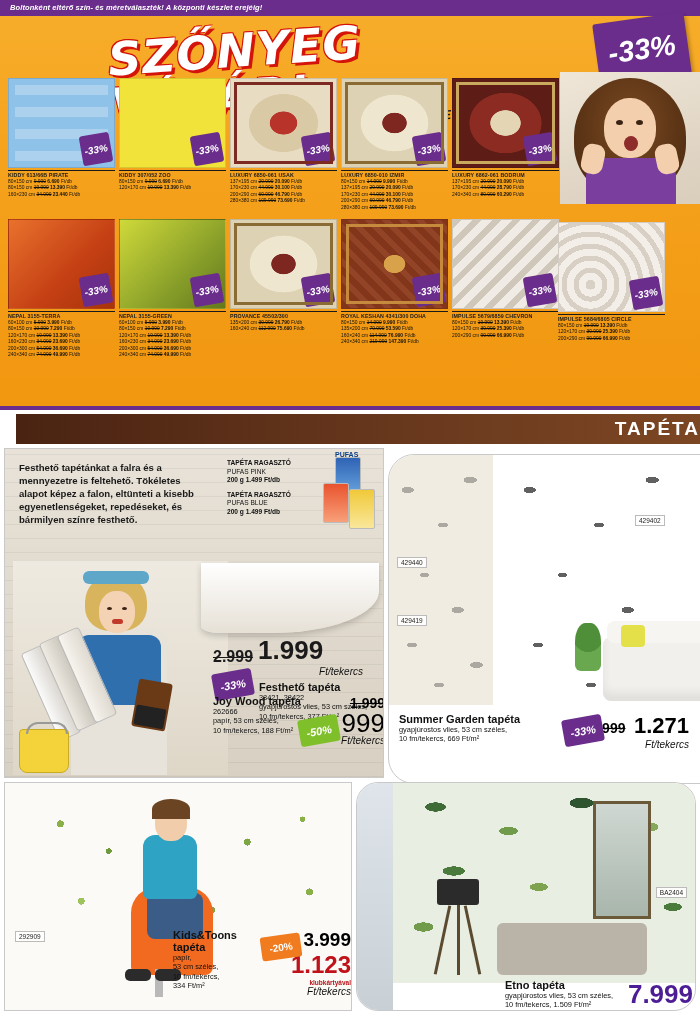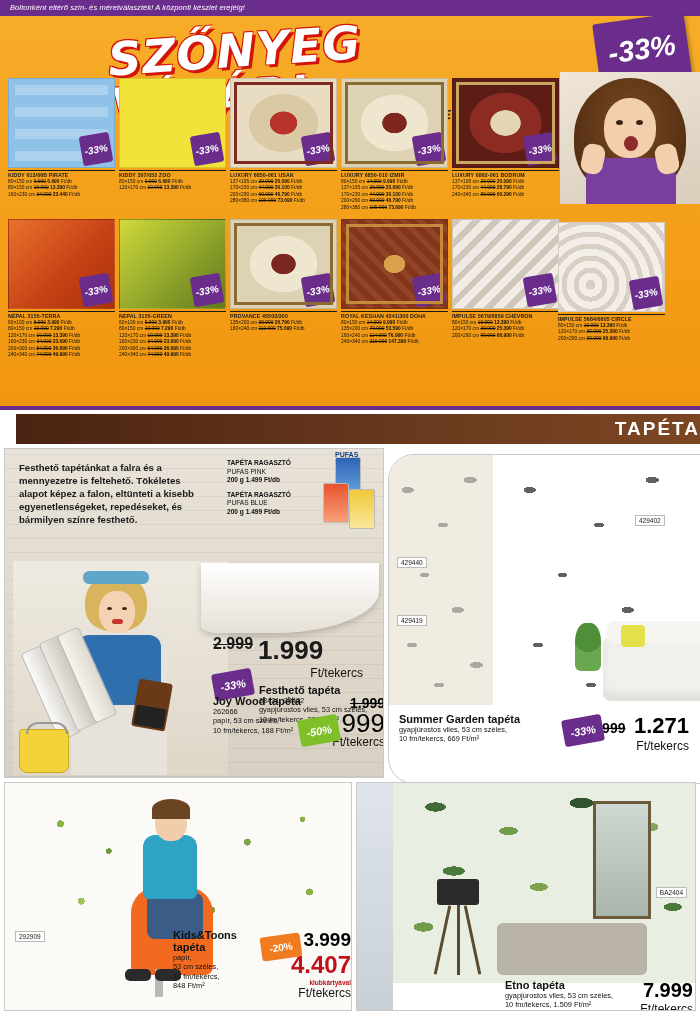--- a/index.html
+++ b/index.html
@@ -16,21 +16,21 @@
   #carpet-section {
     position:absolute; left:0; top:0; width:700px; height:410px;
     background:#f5a722;
     background:linear-gradient(180deg,#f7ae2b 0%, #f5a11c 45%, #f1960f 100%);
     border-bottom:4px solid #6a2d8c;
     overflow:hidden;
   }
   #banner-strip {
     position:absolute; left:0; top:0; width:700px; height:16px;
     background:#6a2d8c; color:#fff;
-    font-size:7.5px; font-style:italic; font-weight:normal;
+    font-size:7.5px; font-style:italic; font-weight:bold;
     padding:3px 0 0 10px; letter-spacing:.1px;
   }
   #hero-title {
     position:absolute; left:108px; top:22px; width:420px; height:60px;
     transform:rotate(-4deg);
   }
   #hero-title .main {
     font-family:"DejaVu Sans", sans-serif;
     font-weight:bold; font-style:italic;
     font-size:46px; line-height:46px;
@@ -209,21 +209,21 @@
   #peel-curl {
     position:absolute; left:196px; top:114px; width:178px; height:70px;
     background:linear-gradient(180deg,#ffffff,#e6e0d6);
     border-radius:0 0 60% 10%;
     box-shadow:0 3px 6px rgba(0,0,0,.18);
   }
 
   #paint-price { position:absolute; left:208px; top:186px; width:170px; }
   .price-old { font-size:16px; font-weight:bold; color:#1a1a1a; text-decoration:line-through; display:inline-block; }
   .price-new { font-size:26px; font-weight:bold; color:#1a1a1a; display:inline-block; margin-left:5px; }
-  .price-unit { font-size:12px; color:#111; }
+  .price-unit { font-size:10px; color:#111;font-style:italic; }
   .badge-round {
     position:absolute; width:40px; height:27px; background:#6a2d8c; color:#fff;
     transform:rotate(-10deg); border-radius:3px;
     display:flex;align-items:center;justify-content:center;
     font-size:11px;font-weight:bold;font-style:italic;
   }
   .badge-green { background:#7fbf2a; color:#fff; }
   .prod-title { font-size:11px; font-weight:bold; color:#111; }
   .prod-meta { font-size:7.4px; color:#111; line-height:9.4px; }
 
@@ -281,21 +281,21 @@
   .kd-shoe.l{left:120px;} .kd-shoe.r{left:150px;}
   #kids-info { position:absolute; left:168px; top:146px; width:178px; }
   .badge-orange {
     position:absolute; background:#f07c1f; color:#fff; border-radius:3px;
     transform:rotate(-8deg); display:flex;align-items:center;justify-content:center;
     font-size:10px;font-weight:bold;
   }
   .praktiker-tag { font-size:6.5px; color:#b8121a; font-weight:bold; }
 
   
-  #panel-etno { left:356px; top:368px; width:340px; height:229px; }
+  #panel-etno { left:356px; top:368px; width:340px; height:229px;border-radius:22px; }
   .et-wall { position:absolute; left:36px; top:0; width:304px; height:200px; background:#e9eee2; }
   .et-leaves {
     position:absolute; inset:0;
     background:
       radial-gradient(ellipse 16px 7px at 14% 12%, #3f6b37 0 65%, rgba(0,0,0,0) 66%),
       radial-gradient(ellipse 14px 6px at 38% 24%, #6f9b4a 0 65%, rgba(0,0,0,0) 66%),
       radial-gradient(ellipse 18px 8px at 62% 10%, #2f5530 0 65%, rgba(0,0,0,0) 66%),
       radial-gradient(ellipse 15px 7px at 84% 22%, #85a85a 0 65%, rgba(0,0,0,0) 66%),
       radial-gradient(ellipse 17px 7px at 20% 44%, #4a7a3c 0 65%, rgba(0,0,0,0) 66%),
       radial-gradient(ellipse 14px 6px at 48% 52%, #7ea34f 0 65%, rgba(0,0,0,0) 66%),
@@ -308,24 +308,24 @@
   .et-side { position:absolute; left:0; top:0; width:36px; height:229px; background:linear-gradient(180deg,#dfe5ea,#c8d0d6); }
   .et-mirror { position:absolute; left:236px; top:18px; width:58px; height:118px; background:linear-gradient(180deg,#cfd8d2,#a9b6ac); border:3px solid #6a5a3a; }
   .et-sofa { position:absolute; left:140px; top:140px; width:150px; height:52px; background:#b9b3a8; border-radius:6px; }
   .et-tripod { position:absolute; left:70px; top:96px; width:60px; height:96px; }
   .et-tripod .cam { position:absolute; left:10px; top:0; width:42px; height:26px; background:#2b2b2b; border-radius:3px; }
   .et-tripod .leg { position:absolute; top:26px; width:3px; height:70px; background:#5a4a30; }
   .et-tripod .leg.a{left:14px;transform:rotate(12deg);}
   .et-tripod .leg.b{left:30px;}
   .et-tripod .leg.c{left:44px;transform:rotate(-12deg);}
   #etno-info { position:absolute; left:148px; top:196px; width:188px; }
-  .big-price { font-size:20px; font-weight:bold; color:#000000; }
+  .big-price { font-size:26px; font-weight:bold; color:#4c1d95; }
   .big-price-red { font-size:24px; font-weight:bold; color:#c0121a; }
 
-  .row-flex { display:flex; align-items:flex-start; justify-content:space-between; }
+  .row-flex { display:flex; align-items:flex-end; justify-content:space-between; }
 </style>
 </head>
 <body>
 
 <div id="carpet-section">
 
   <div id="banner-strip">Boltonként eltérő szín- és méretválaszték! A központi készlet erejéig!</div>
 
   <div id="hero-title">
     <div class="main">SZŐNYEG VÁSÁR!</div>
@@ -740,25 +740,25 @@
     <div class="kd-shoe l"></div>
     <div class="kd-shoe r"></div>
     <div class="code-tag" style="left:10px;top:148px;">292909</div>
 
     <div id="kids-info">
       <div style="float:left;width:92px;">
         <div class="prod-title">Kids&amp;Toons tapéta</div>
         <div class="prod-meta">papír,</div>
         <div class="prod-meta">53 cm széles,</div>
         <div class="prod-meta">10 fm/tekercs,</div>
-        <div class="prod-meta">848 Ft/m²</div>
+        <div class="prod-meta">334 Ft/m²</div>
       </div>
       <div style="float:right;width:84px;text-align:right;">
         <div style="font-size:19px;font-weight:bold;">3.999</div>
-        <div class="big-price-red">4.407</div>
+        <div class="big-price-red">1.123</div>
         <div style="font-size:7px;">
           <span class="praktiker-tag">klubkártyával</span>
           <span class="price-unit">Ft/tekercs</span>
         </div>
       </div>
       <div class="badge-orange" style="left:88px;top:6px;width:40px;height:24px;">-20%</div>
     </div>
   </div>
 
   <div class="panel" id="panel-etno">

